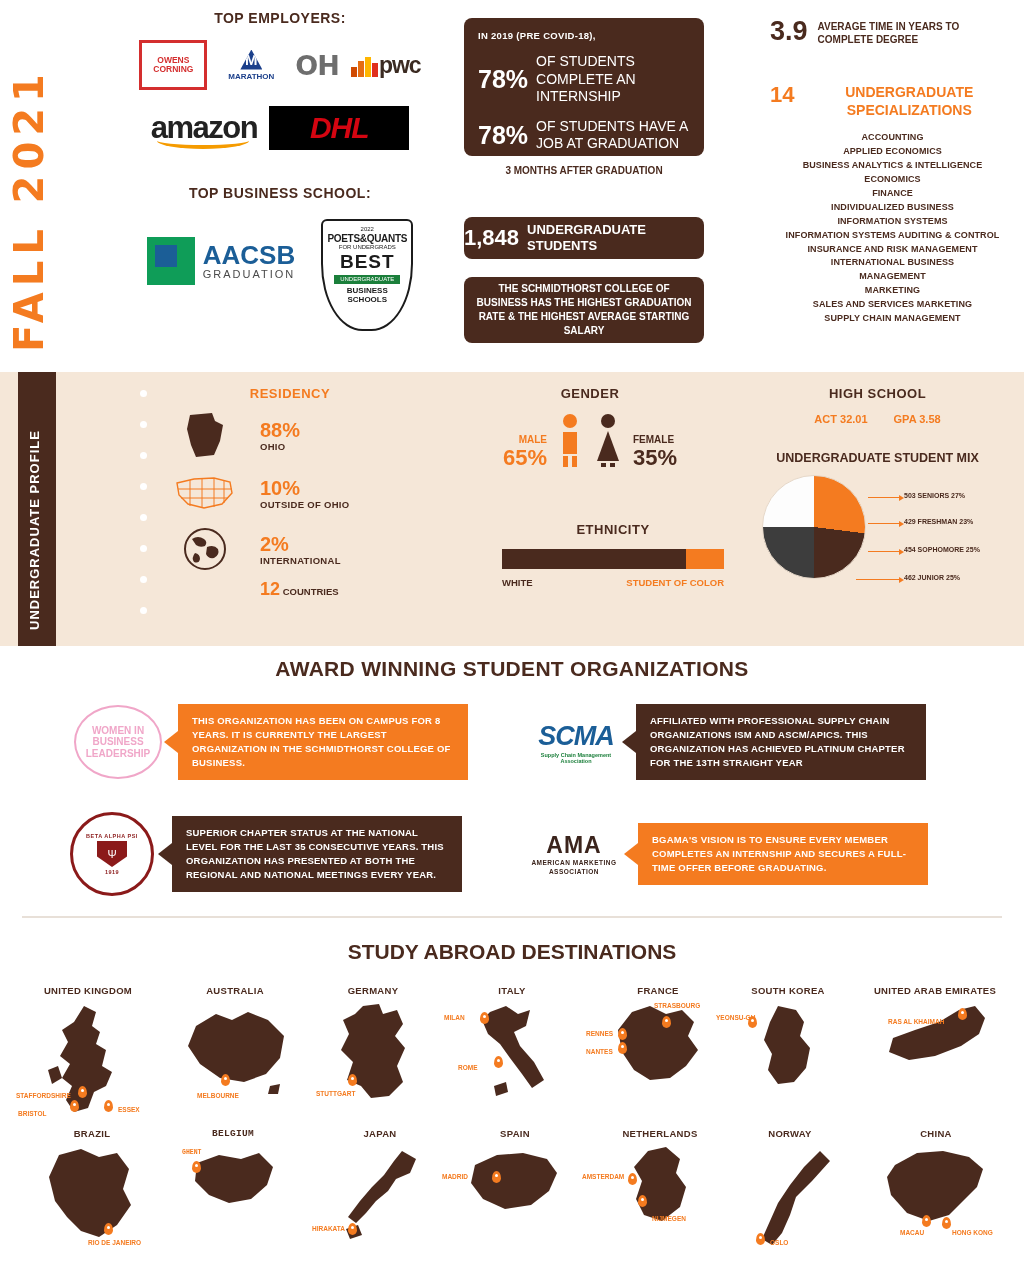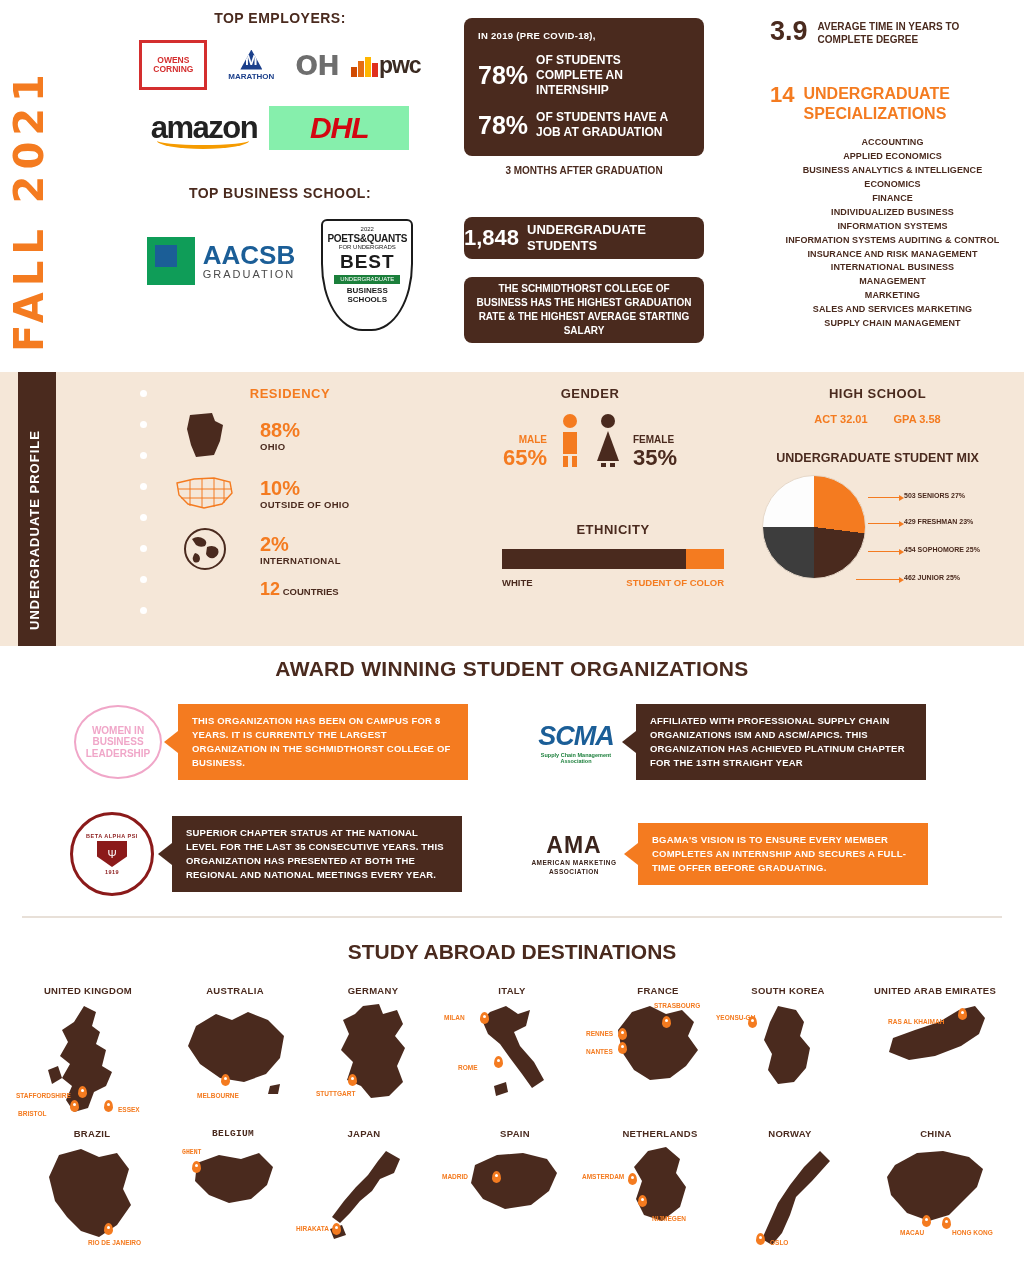--- a/index.html
+++ b/index.html
@@ -58,21 +58,21 @@
   .oh { font-size:27px; font-weight:bold; color:#6e6e6e; letter-spacing:-1px; font-family:"DejaVu Sans", sans-serif;}
   .pwc { font-size:23px; font-weight:bold; color:#3b2b22; letter-spacing:-1px; }
   .pwc-mark { width:28px; height:22px; position:relative; display:inline-block; margin-bottom:-2px;}
   .pwc-mark i { position:absolute; bottom:0; width:6px; display:block; }
   .amazon { font-size:31px; font-weight:bold; color:#222; letter-spacing:-1.5px; position:relative; }
   .amazon .swoosh {
     position:absolute; left:6px; bottom:-3px; width:92px; height:10px;
     border-bottom:4px solid #f59b00; border-radius:0 0 60% 60%/0 0 100% 100%;
   }
   .dhl {
-    width:140px; height:44px; background:#86efac; display:flex; align-items:center;
+    width:140px; height:44px; background:#000000; display:flex; align-items:center;
     justify-content:center; font-size:30px; font-weight:bold; color:#d40511;
     font-style:italic; letter-spacing:-1px;
   }
 
   
   #top-bschool { position:absolute; left:110px; top:185px; width:340px; }
   #top-bschool .sec-head { margin-bottom:18px; }
   .aacsb { display:flex; align-items:center; gap:8px; }
   .aacsb-sq { width:48px; height:48px; background:#0f9d58; position:relative; }
   .aacsb-sq:after{ content:""; position:absolute; left:8px; top:8px; width:22px; height:22px; background:#1b5e97; }
@@ -91,41 +91,41 @@
   .pq-badge .pq-bs { font-weight:bold; font-size:8px; }
 
   
   .box {
     background:#4a2a1e; color:#fff; border-radius:8px;
   }
   #box-2019 { position:absolute; left:464px; top:18px; width:240px; height:138px; padding:12px 14px; }
   #box-2019 .line1 { font-size:9.5px; font-weight:bold; letter-spacing:.3px; }
   .pct-row { display:flex; align-items:center; gap:8px; margin-top:12px; }
   .pct { font-size:25px; font-weight:bold; line-height:1; }
-  .pct-txt { font-size:12px; font-weight:bold; line-height:1.25; }
+  .pct-txt { font-size:14px; font-weight:normal; line-height:1.25; }
   #caption-3months {
     position:absolute; left:464px; top:165px; width:240px; text-align:center;
     font-size:10px; font-weight:bold; color:#4a2a1e;
   }
   #box-students { position:absolute; left:464px; top:217px; width:240px; height:42px;
     display:flex; align-items:center; justify-content:center; gap:8px; }
   #box-students .num { font-size:22px; font-weight:bold; }
   #box-students .lbl { font-size:13px; font-weight:bold; line-height:1.2; }
   #box-highest { position:absolute; left:464px; top:277px; width:240px; height:66px;
     display:flex; align-items:center; justify-content:center; text-align:center; padding:0 10px; }
   #box-highest .t { font-size:10px; font-weight:bold; line-height:1.4; }
 
   
   #avg-time { position:absolute; left:770px; top:18px; width:245px; display:flex; gap:10px; align-items:flex-start;}
   #avg-time .num { font-size:27px; font-weight:bold; color:#4a2a1e; line-height:1; }
   #avg-time .lbl { font-size:10px; font-weight:bold; color:#4a2a1e; line-height:1.25; padding-top:3px;}
   #specializations { position:absolute; left:770px; top:84px; width:245px; }
   #spec-head { display:flex; gap:9px; align-items:flex-start; }
   #spec-head .num { font-size:22px; font-weight:bold; color:#f47b20; line-height:1; }
-  #spec-head .lbl { font-size:16px; font-weight:bold; color:#f47b20; line-height:1.25; }
+  #spec-head .lbl { font-size:14px; font-weight:bold; color:#f47b20; line-height:1.25;text-align:center; }
   #spec-list { margin-top:12px; text-align:center; }
   #spec-list div { font-size:9px; font-weight:bold; color:#4a2a1e; line-height:1.55; letter-spacing:.1px;}
 
   
   #profile-band {
     position:absolute; left:0; top:372px; width:1024px; height:274px; background:#f5e7d8;
   }
   #profile-tab {
     position:absolute; left:18px; top:0; width:38px; height:274px; background:#4a2a1e;
   }
@@ -623,21 +623,21 @@
   <div class="cname">BELGIUM</div>
   <div style="position:relative;height:120px;">
     <svg class="mapsvg" width="104" height="76" viewBox="0 0 104 76">
       <path fill="#4a2a1e" d="M16 20 L38 12 L60 16 L78 10 L92 24 L86 42 L70 56 L48 60 L28 52 L14 38 Z"></path>
     </svg>
     <span class="citylbl" style="left:14px; top:6px;">GHENT</span>
     <span class="pin" style="left:24px; top:18px;"></span>
   </div>
 </div>
 
-<div class="country" style="left:304px; top:1128px; width:120px;">
+<div class="country" style="left:320px; top:1128px; width:120px;">
   <div class="cname">JAPAN</div>
   <div style="position:relative;height:120px;">
     <svg class="mapsvg" width="96" height="110" viewBox="0 0 96 110">
       <path fill="#4a2a1e" d="M70 8 L84 16 L78 30 L64 36 L56 48 L44 58 L34 70 L24 80 L16 74 L28 58 L40 44 L52 32 L62 18 Z"></path>
       <path fill="#4a2a1e" d="M14 86 L26 82 L30 92 L18 96 Z"></path>
     </svg>
     <span class="citylbl" style="left:-8px; top:82px;">HIRAKATA</span>
     <span class="pin" style="left:28px; top:80px;"></span>
   </div>
 </div>

